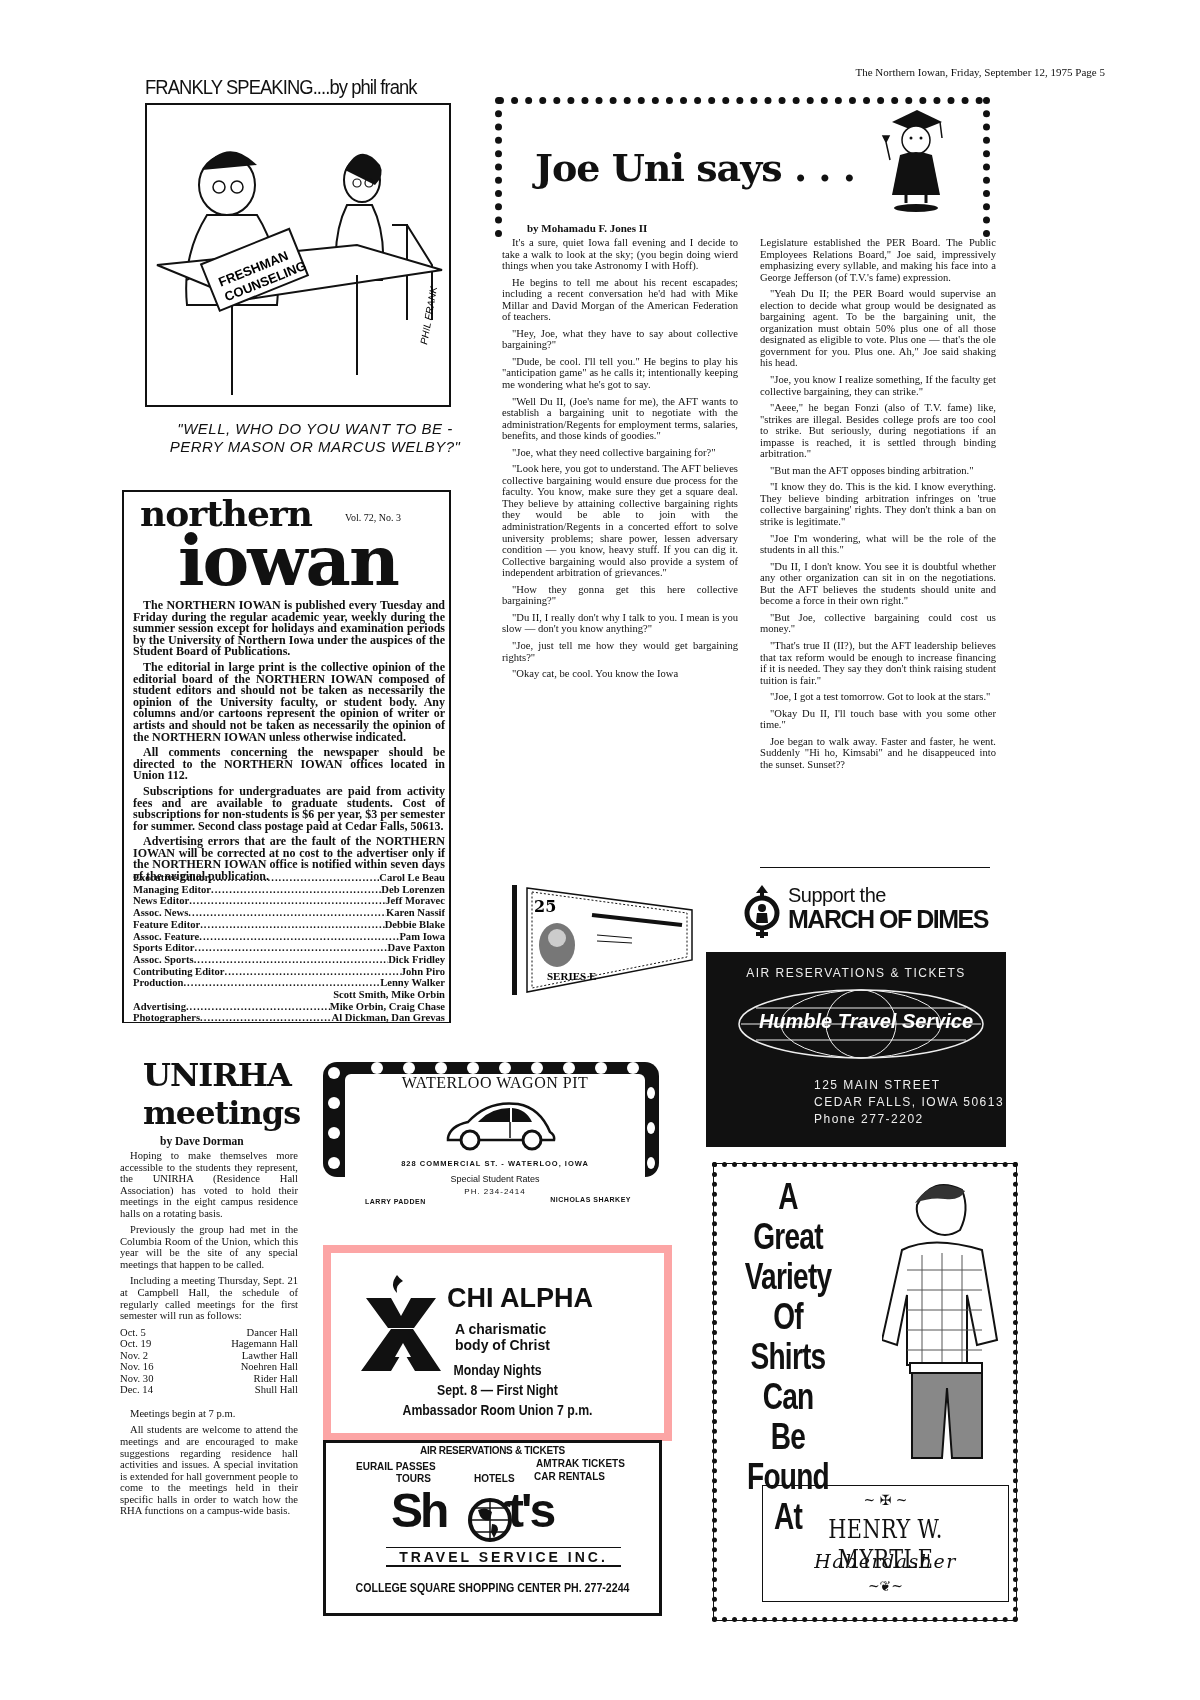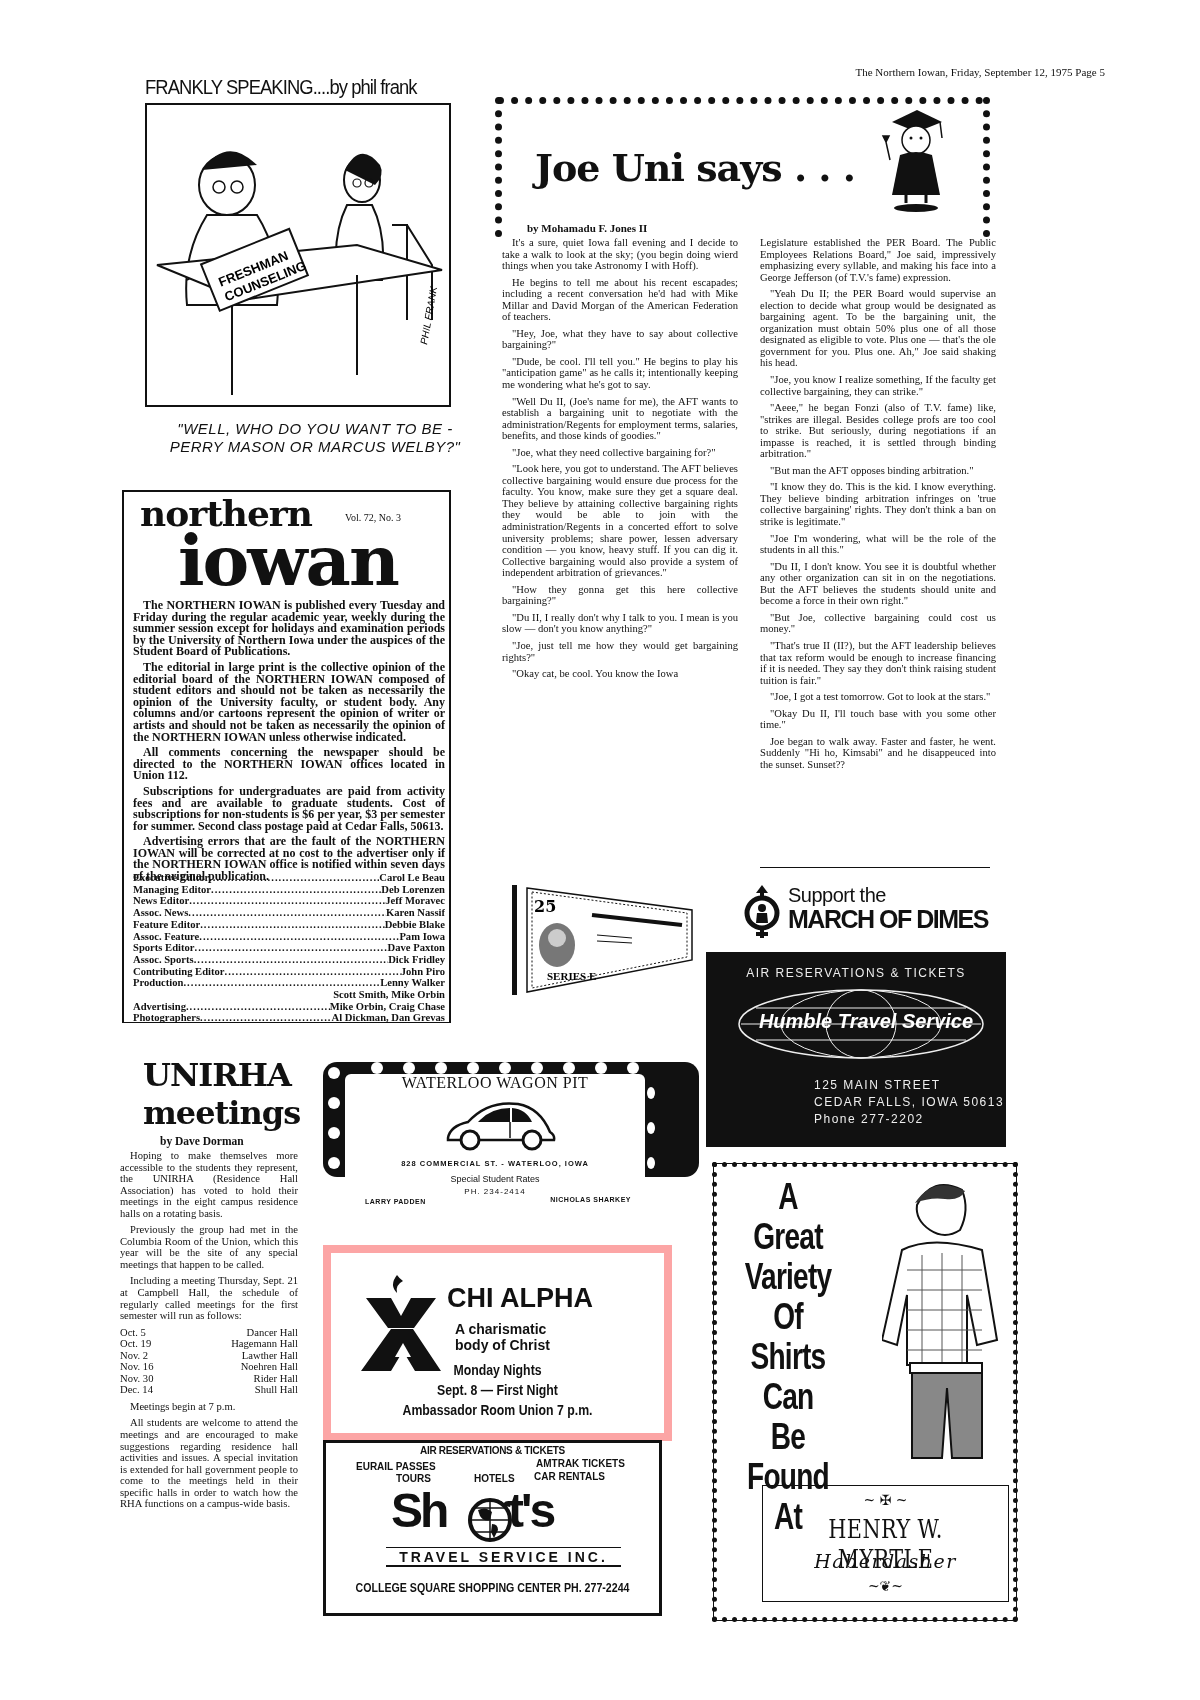--- a/index.html
+++ b/index.html
@@ -57,24 +57,24 @@
   #humble-globe { left:30px; top:36px; width:250px; height:72px; }
   #humble-name { left:40px; top:58px; width:240px; text-align:center; font-family:"Liberation Sans", sans-serif; font-weight:bold; font-style:italic; font-size:20px; color:#fff; }
   #humble-addr { left:108px; top:125px; font-family:"Liberation Sans", sans-serif; font-size:12px; line-height:17px; letter-spacing:1.5px; }
 
   
   #unirha-title { left:120px; top:1056px; font-family:"DejaVu Serif", serif; font-weight:bold; font-size:32px; line-height:38px; letter-spacing:-1px;margin-left:23px; }
   #unirha-byline { left:160px; top:1135px; font-family:"Liberation Serif", serif; font-weight:bold; font-size:11.5px; }
   #unirha-body { left:120px; top:1150px; width:178px; font-family:"Liberation Serif", serif; font-size:10.6px; line-height:11.55px; text-align:justify; }
   #unirha-body p { margin:0 0 5px 0; text-indent:10px; }
   .sched { display:flex; justify-content:space-between; }
-  #unirha-body .sched-wrap { margin:0 0 5px 0; }
-
-  
-  #wagon { left:323px; top:1062px; width:336px; height:115px; background:#111; border-radius:14px;padding-left:40px; }
+  #unirha-body .sched-wrap { margin:0 0 12px 0; }
+
+  
+  #wagon { left:323px; top:1062px; width:336px; height:115px; background:#111; border-radius:14px; }
   #wagon-inner { left:22px; top:12px; width:300px; height:139px; background:#fff; border-radius:6px; }
   .hole { position:absolute; width:12px; height:12px; border-radius:50%; background:#fff; }
   #wagon-title { left:0; top:0; width:300px; text-align:center; font-family:"Liberation Serif", serif; font-size:16px; letter-spacing:0.5px; }
   #wagon-car { left:95px; top:24px; width:120px; height:54px; }
   #wagon-addr { left:0; top:85px; width:300px; text-align:center; font-family:"Liberation Sans", sans-serif; font-weight:bold; font-size:7.5px; letter-spacing:1px; }
   #wagon-rates { left:0; top:100px; width:300px; text-align:center; font-family:"Liberation Sans", sans-serif; font-size:9px; }
   #wagon-ph { left:0; top:113px; width:300px; text-align:center; font-family:"Liberation Sans", sans-serif; font-size:8px; letter-spacing:1px; }
   #wagon-larry { left:20px; top:124px; font-family:"Liberation Sans", sans-serif; font-weight:bold; font-size:7px; letter-spacing:0.5px; }
   #wagon-nick { right:14px; top:122px; font-family:"Liberation Sans", sans-serif; font-weight:bold; font-size:7px; letter-spacing:0.5px; }
 

